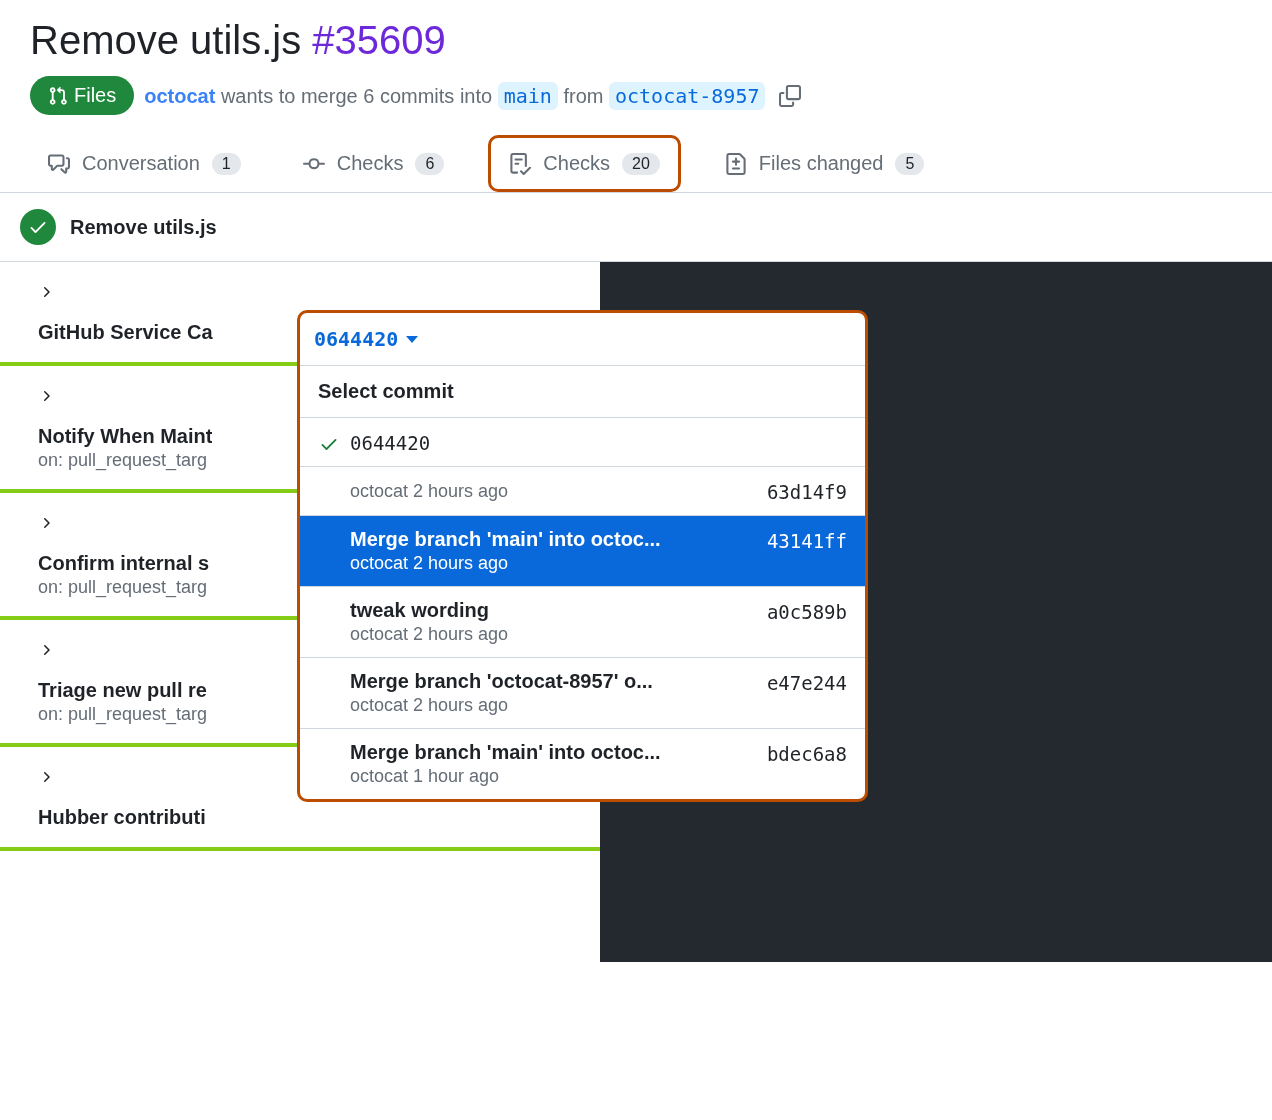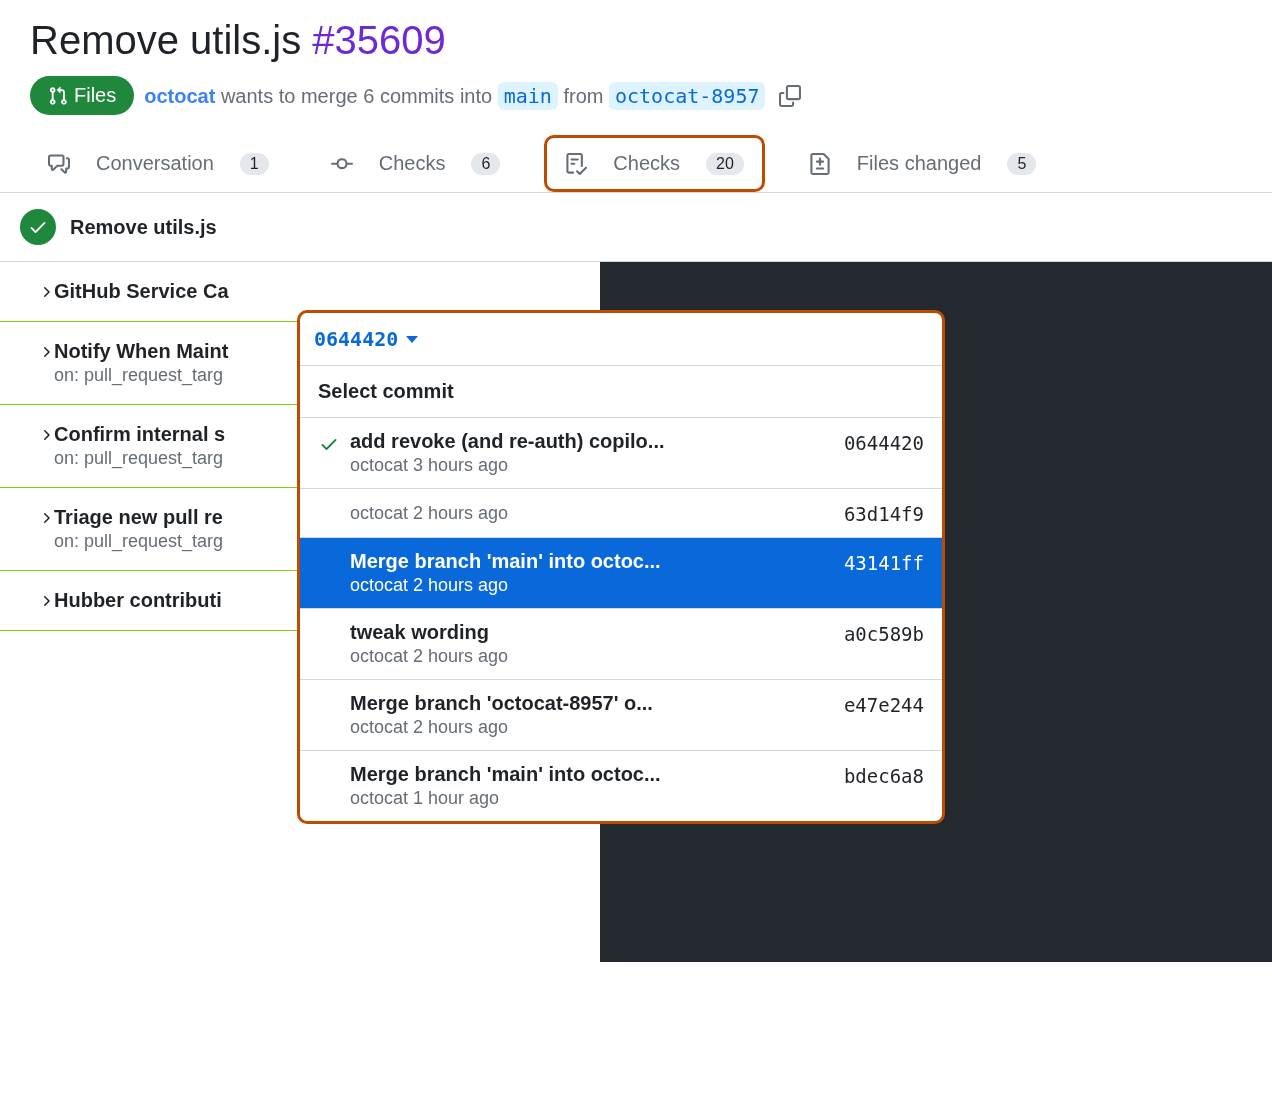--- a/index.html
+++ b/index.html
@@ -74,21 +74,21 @@
     .tabs {
       display: flex;
       gap: 8px;
       border-bottom: 1px solid #d0d7de;
       padding: 0 30px;
       margin-top: 20px;
     }
     .tab {
       display: flex;
       align-items: center;
-      gap: 26px;
+      gap: 12px;
       padding: 14px 18px;
       font-size: 20px;
       color: #656d76;
       cursor: pointer;
       border-radius: 6px;
       margin-right: 18px;
       justify-content: flex-end;
     }
     .tab svg {
       color: #656d76;
@@ -159,23 +159,25 @@
     }
     .dark-panel {
       flex: 1;
       background: #24292f;
       min-height: 700px;
       margin-top: 0;
     }
     .check-item {
       display: flex;
       align-items: flex-start;
+      gap: 18px;
       padding: 18px 20px 18px 38px;
-      border-bottom: 1px solid #84cc16;
+      border-bottom: 4px solid #84cc16;
       cursor: pointer;
+      flex-direction: column;
     }
     .check-item .chevron {
       margin-top: 4px;
     }
     .check-item-content {
       flex: 1;
       overflow: hidden;
     }
     .check-item-title {
       font-size: 20px;
@@ -188,21 +190,21 @@
       font-size: 18px;
       color: #656d76;
       margin-top: 2px;
       white-space: nowrap;
       overflow: hidden;
     }
     .dropdown-wrapper {
       position: absolute;
       left: 297px;
       top: 310px;
-      width: 648px;
+      width: 571px;
       z-index: 10;
     }
     .dropdown-highlight {
       border: 3px solid #bc4c00;
       border-radius: 10px;
       background: #fff;
     }
     .dropdown-header-row {
       display: flex;
       align-items: center;
@@ -404,24 +406,20 @@
     </div>
     <div class="dropdown-panel">
       <div class="dropdown-title">Select commit</div>
       <div id="commit-list-container">
           <div class="commit-item">
             <div class="commit-check-col">
               <svg class="green-check" width="20" height="20" viewBox="0 0 16 16" fill="currentColor">
                 <path d="M13.78 4.22a.75.75 0 0 1 0 1.06l-7.25 7.25a.75.75 0 0 1-1.06 0L2.22 9.28a.751.751 0 0 1 1.06-1.06L6 10.94l6.72-6.72a.75.75 0 0 1 1.06 0Z"></path>
               </svg>
             </div>
-            <div class="commit-text-col">
-              <div class="commit-message">add revoke (and re-auth) copilo...</div>
-              <div class="commit-meta">octocat 3 hours ago</div>
-            </div>
             <div class="commit-sha">0644420</div>
           </div>
           <div class="commit-item">
             <div class="commit-check-col"></div>
             <div class="commit-text-col">
               <div class="commit-meta">octocat 2 hours ago</div>
             </div>
             <div class="commit-sha">63d14f9</div>
           </div>
           <div class="commit-item selected">

